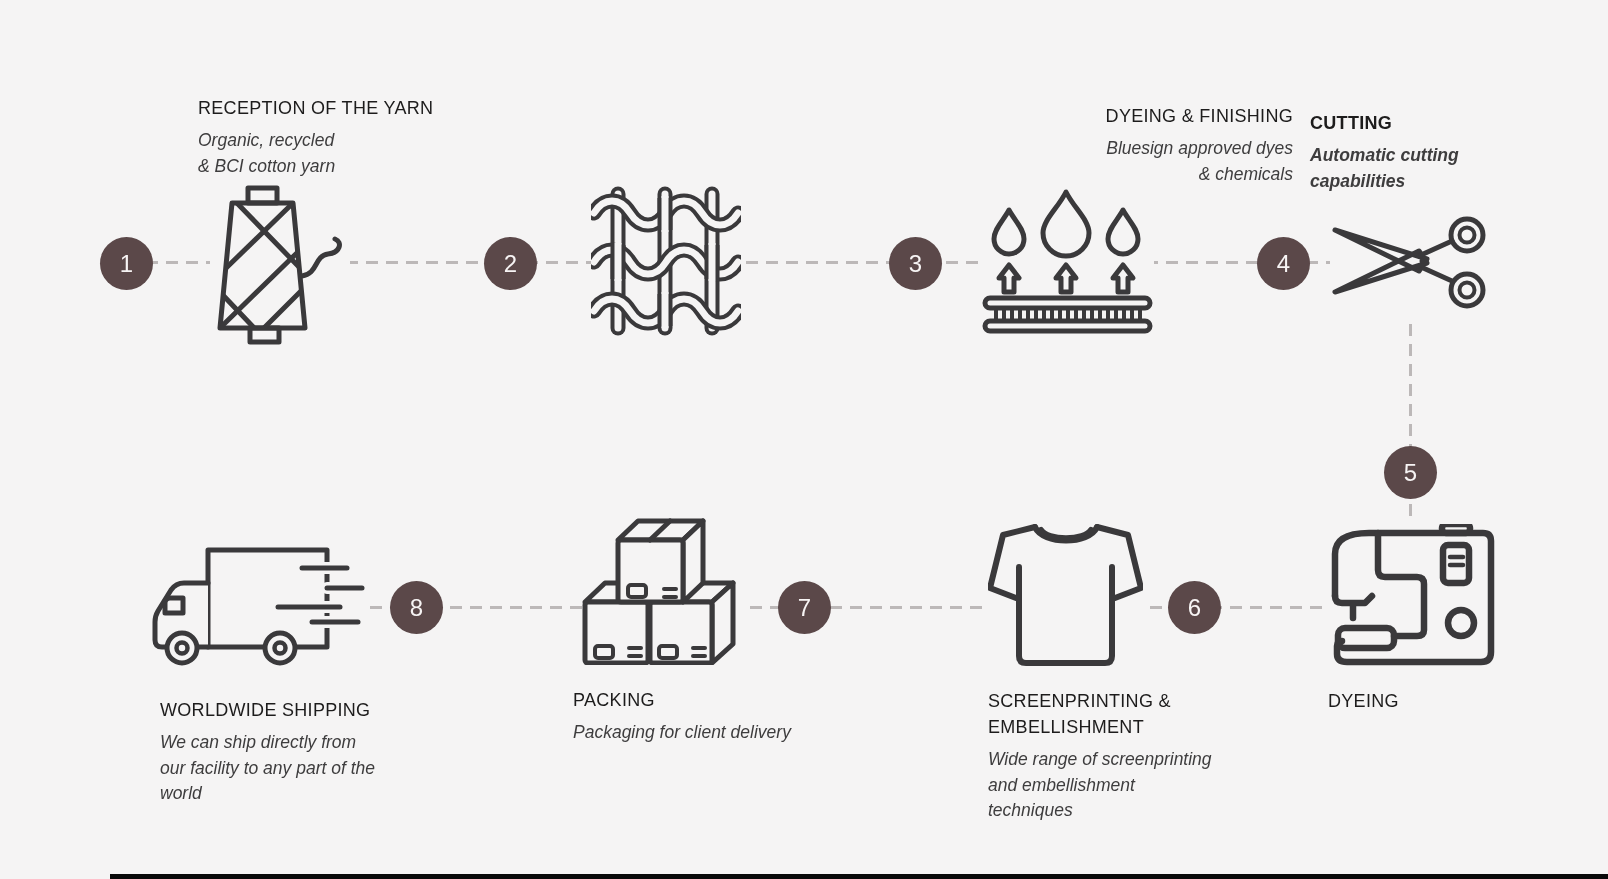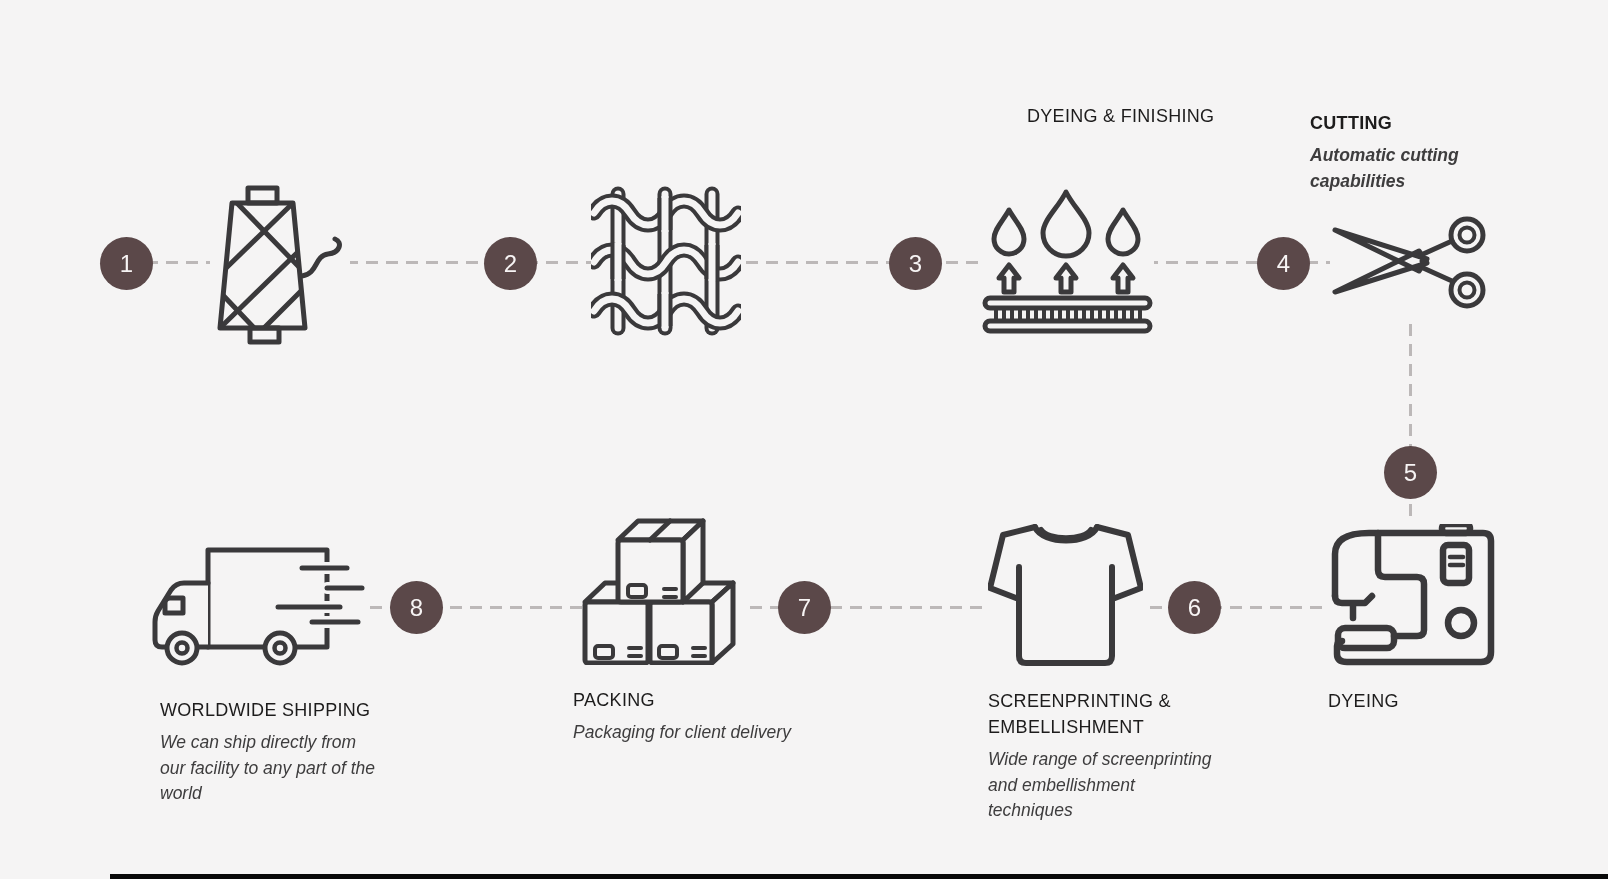--- a/index.html
+++ b/index.html
@@ -38,21 +38,21 @@
   .i6{left:988px;top:522px;width:155px;height:146px;}
   .i7{left:582px;top:515px;width:160px;height:150px;}
   .i8{left:150px;top:545px;width:216px;height:122px;}
   
   .txt{position:absolute;width:290px;}
   .title{font-size:18px;line-height:26px;letter-spacing:.3px;color:#1d1c1c;
     white-space:pre-line;margin:0 0 7px 0;}
   .subtitle{font-size:17.5px;font-style:italic;line-height:25.5px;color:#3e3d3e;
     white-space:pre-line;}
   .t1{left:198px;top:95px;}  .t2{left:625px;top:93px;}
-  .t3{left:1027px;top:103px;}.t4{left:1310px;top:110px;width:200px;font-weight:bold;}
+  .t3{left:1003px;top:103px;text-align:right;}.t4{left:1310px;top:110px;width:200px;font-weight:bold;}
   .t5{left:1328px;top:688px;width:220px;}.t6{left:988px;top:688px;}
   .t7{left:573px;top:687px;} .t8{left:160px;top:697px;width:260px;}
   .bottom-bar{position:absolute;left:110px;top:874px;width:1498px;height:5px;background:#090909;}
 </style>
 </head>
 <body>
 
 <div class="stage">
 
   <div class="hline line1"></div>
@@ -231,22 +231,29 @@
         <path d="M 177,43 L 212,43"></path>
       <path d="M 128,62 L 190,62"></path>
         <path d="M 162,77 L 208,77"></path>
       <circle cx="32" cy="103" r="15" fill="#f5f4f4"></circle>
       <circle cx="32" cy="103" r="5.5" stroke-width="4.5"></circle>
       <circle cx="130" cy="103" r="15" fill="#f5f4f4"></circle>
       <circle cx="130" cy="103" r="5.5" stroke-width="4.5"></circle>
     </svg>
   </div>
 
+  <div class="txt t1">
+    <div class="title">RECEPTION OF THE YARN</div>
+    <div class="subtitle">Organic, recycled
+&amp; BCI cotton yarn</div>
+  </div>
   <div class="txt t3">
     <div class="title">DYEING &amp; FINISHING</div>
+    <div class="subtitle">Bluesign approved dyes
+&amp; chemicals</div>
   </div>
   <div class="txt t4">
     <div class="title">CUTTING</div>
     <div class="subtitle">Automatic cutting
 capabilities</div>
   </div>
   <div class="txt t5">
     <div class="title">DYEING</div>
   </div>
   <div class="txt t6">

